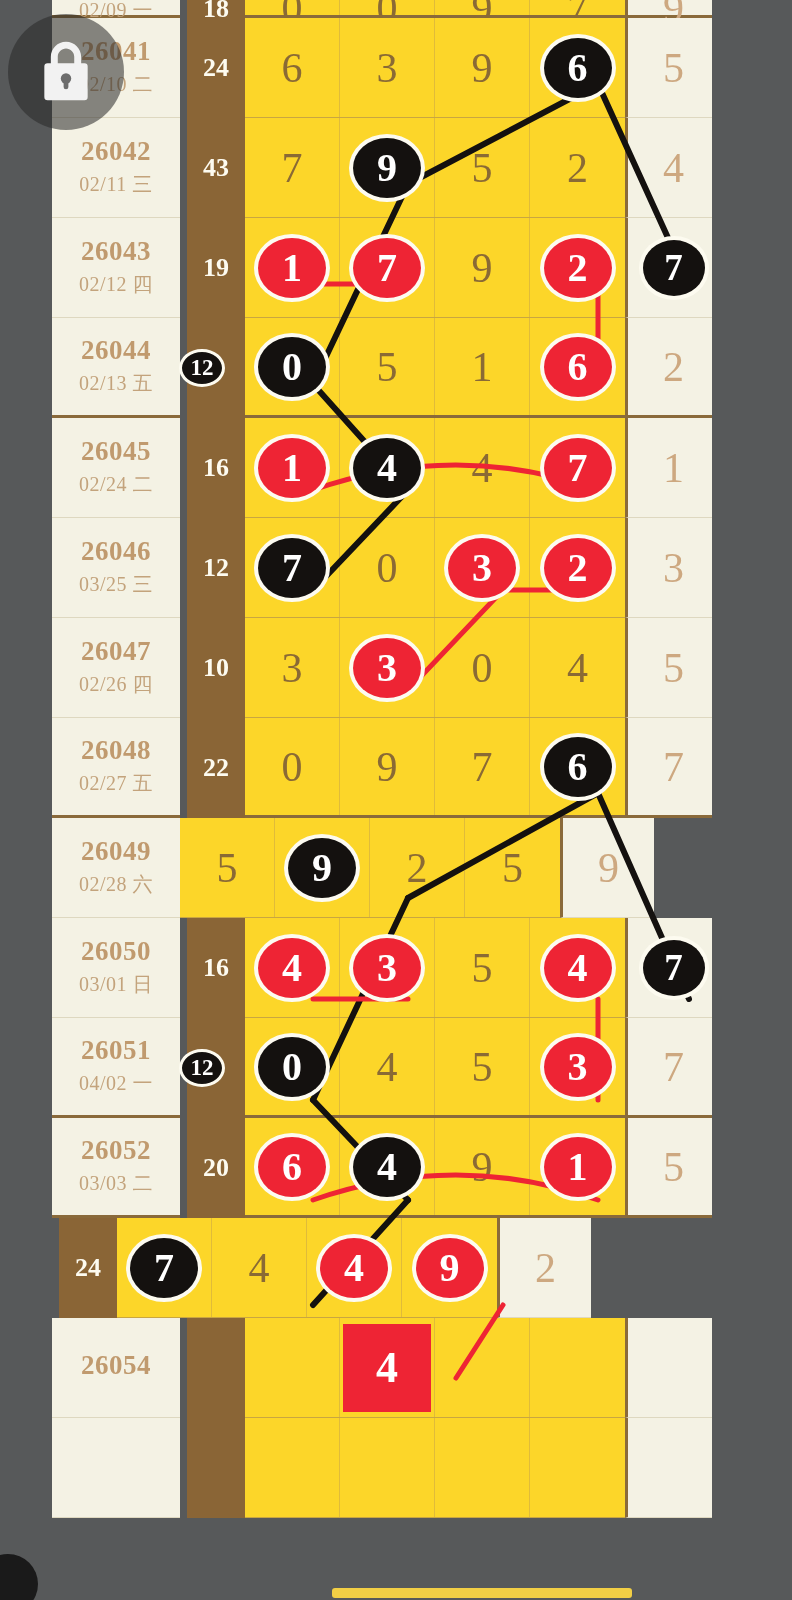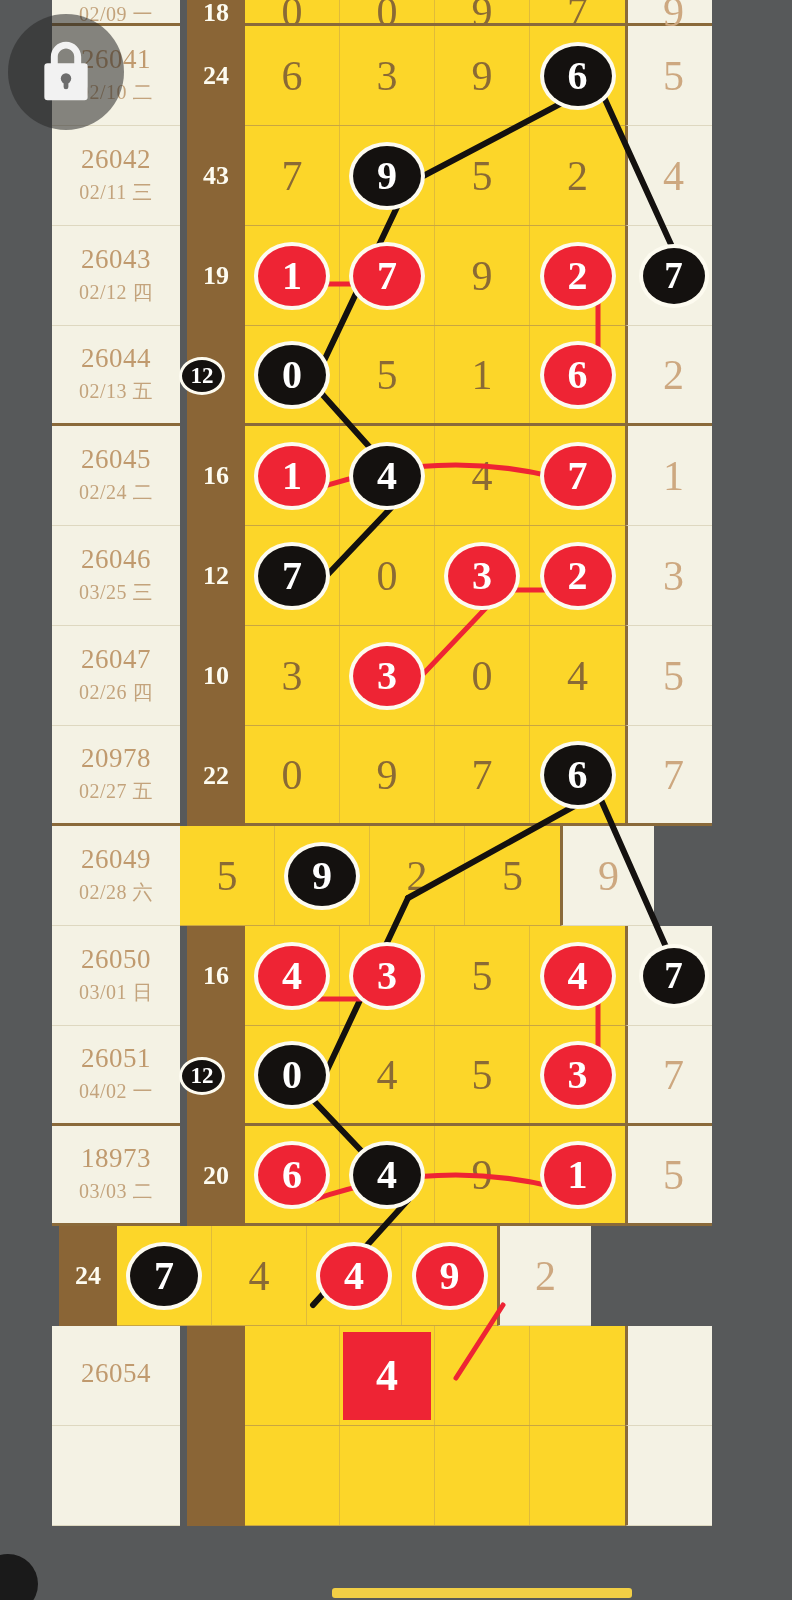--- a/index.html
+++ b/index.html
@@ -14,33 +14,33 @@
   .table-wrap{
     position:absolute;left:52px;top:0;width:660px;height:1600px;
     overflow:hidden;
   }
   .row{
     position:relative;
     display:flex;
     height:100px;
     box-sizing:border-box;
   }
-  .row.partial-top{height:26px;}
+  .row.partial-top{height:18px;}
 
   
   .cell-label{
     width:128px;flex:0 0 128px;
     background:#f4f2e4;
     border-bottom:1px solid #ded8c0;
     display:flex;flex-direction:column;align-items:center;justify-content:center;
     box-sizing:border-box;
   }
   .row.sep .cell-label{border-bottom:3px solid #8a6a3a;}
   .issue{
-    font-size:27px;color:#c09a6e;letter-spacing:.5px;line-height:1.05;font-weight:400;
+    font-size:27px;color:#c09a6e;letter-spacing:.5px;line-height:1.05;font-weight:700;
   }
   .date{
     font-size:20px;color:#c3a37c;margin-top:5px;letter-spacing:.5px;
   }
 
   
   .cell-sum{
     width:58px;flex:0 0 58px;
     background:#8a6536;
     display:flex;align-items:center;justify-content:center;
@@ -350,21 +350,21 @@
             <div class="gc">
               <div class="plain">4</div>
             </div>
           </div>
           <div class="cell-last">
             <div class="last-plain">5</div>
           </div>
         </div>
         <div class="row sep">
           <div class="cell-label">
-            <div class="issue">20978</div>
+            <div class="issue">26048</div>
             <div class="date">02/27 五</div>
           </div>
           <div class="cell-sum">
             <div class="sum-txt">22</div>
           </div>
           <div class="cell-grid">
             <div class="gc">
               <div class="plain">0</div>
             </div>
             <div class="gc">
@@ -451,21 +451,21 @@
             <div class="gc">
               <div class="mk red">3</div>
             </div>
           </div>
           <div class="cell-last">
             <div class="last-plain">7</div>
           </div>
         </div>
         <div class="row sep">
           <div class="cell-label">
-            <div class="issue">18973</div>
+            <div class="issue">26052</div>
             <div class="date">03/03 二</div>
           </div>
           <div class="cell-sum">
             <div class="sum-txt">20</div>
           </div>
           <div class="cell-grid">
             <div class="gc">
               <div class="mk red">6</div>
             </div>
             <div class="gc">

